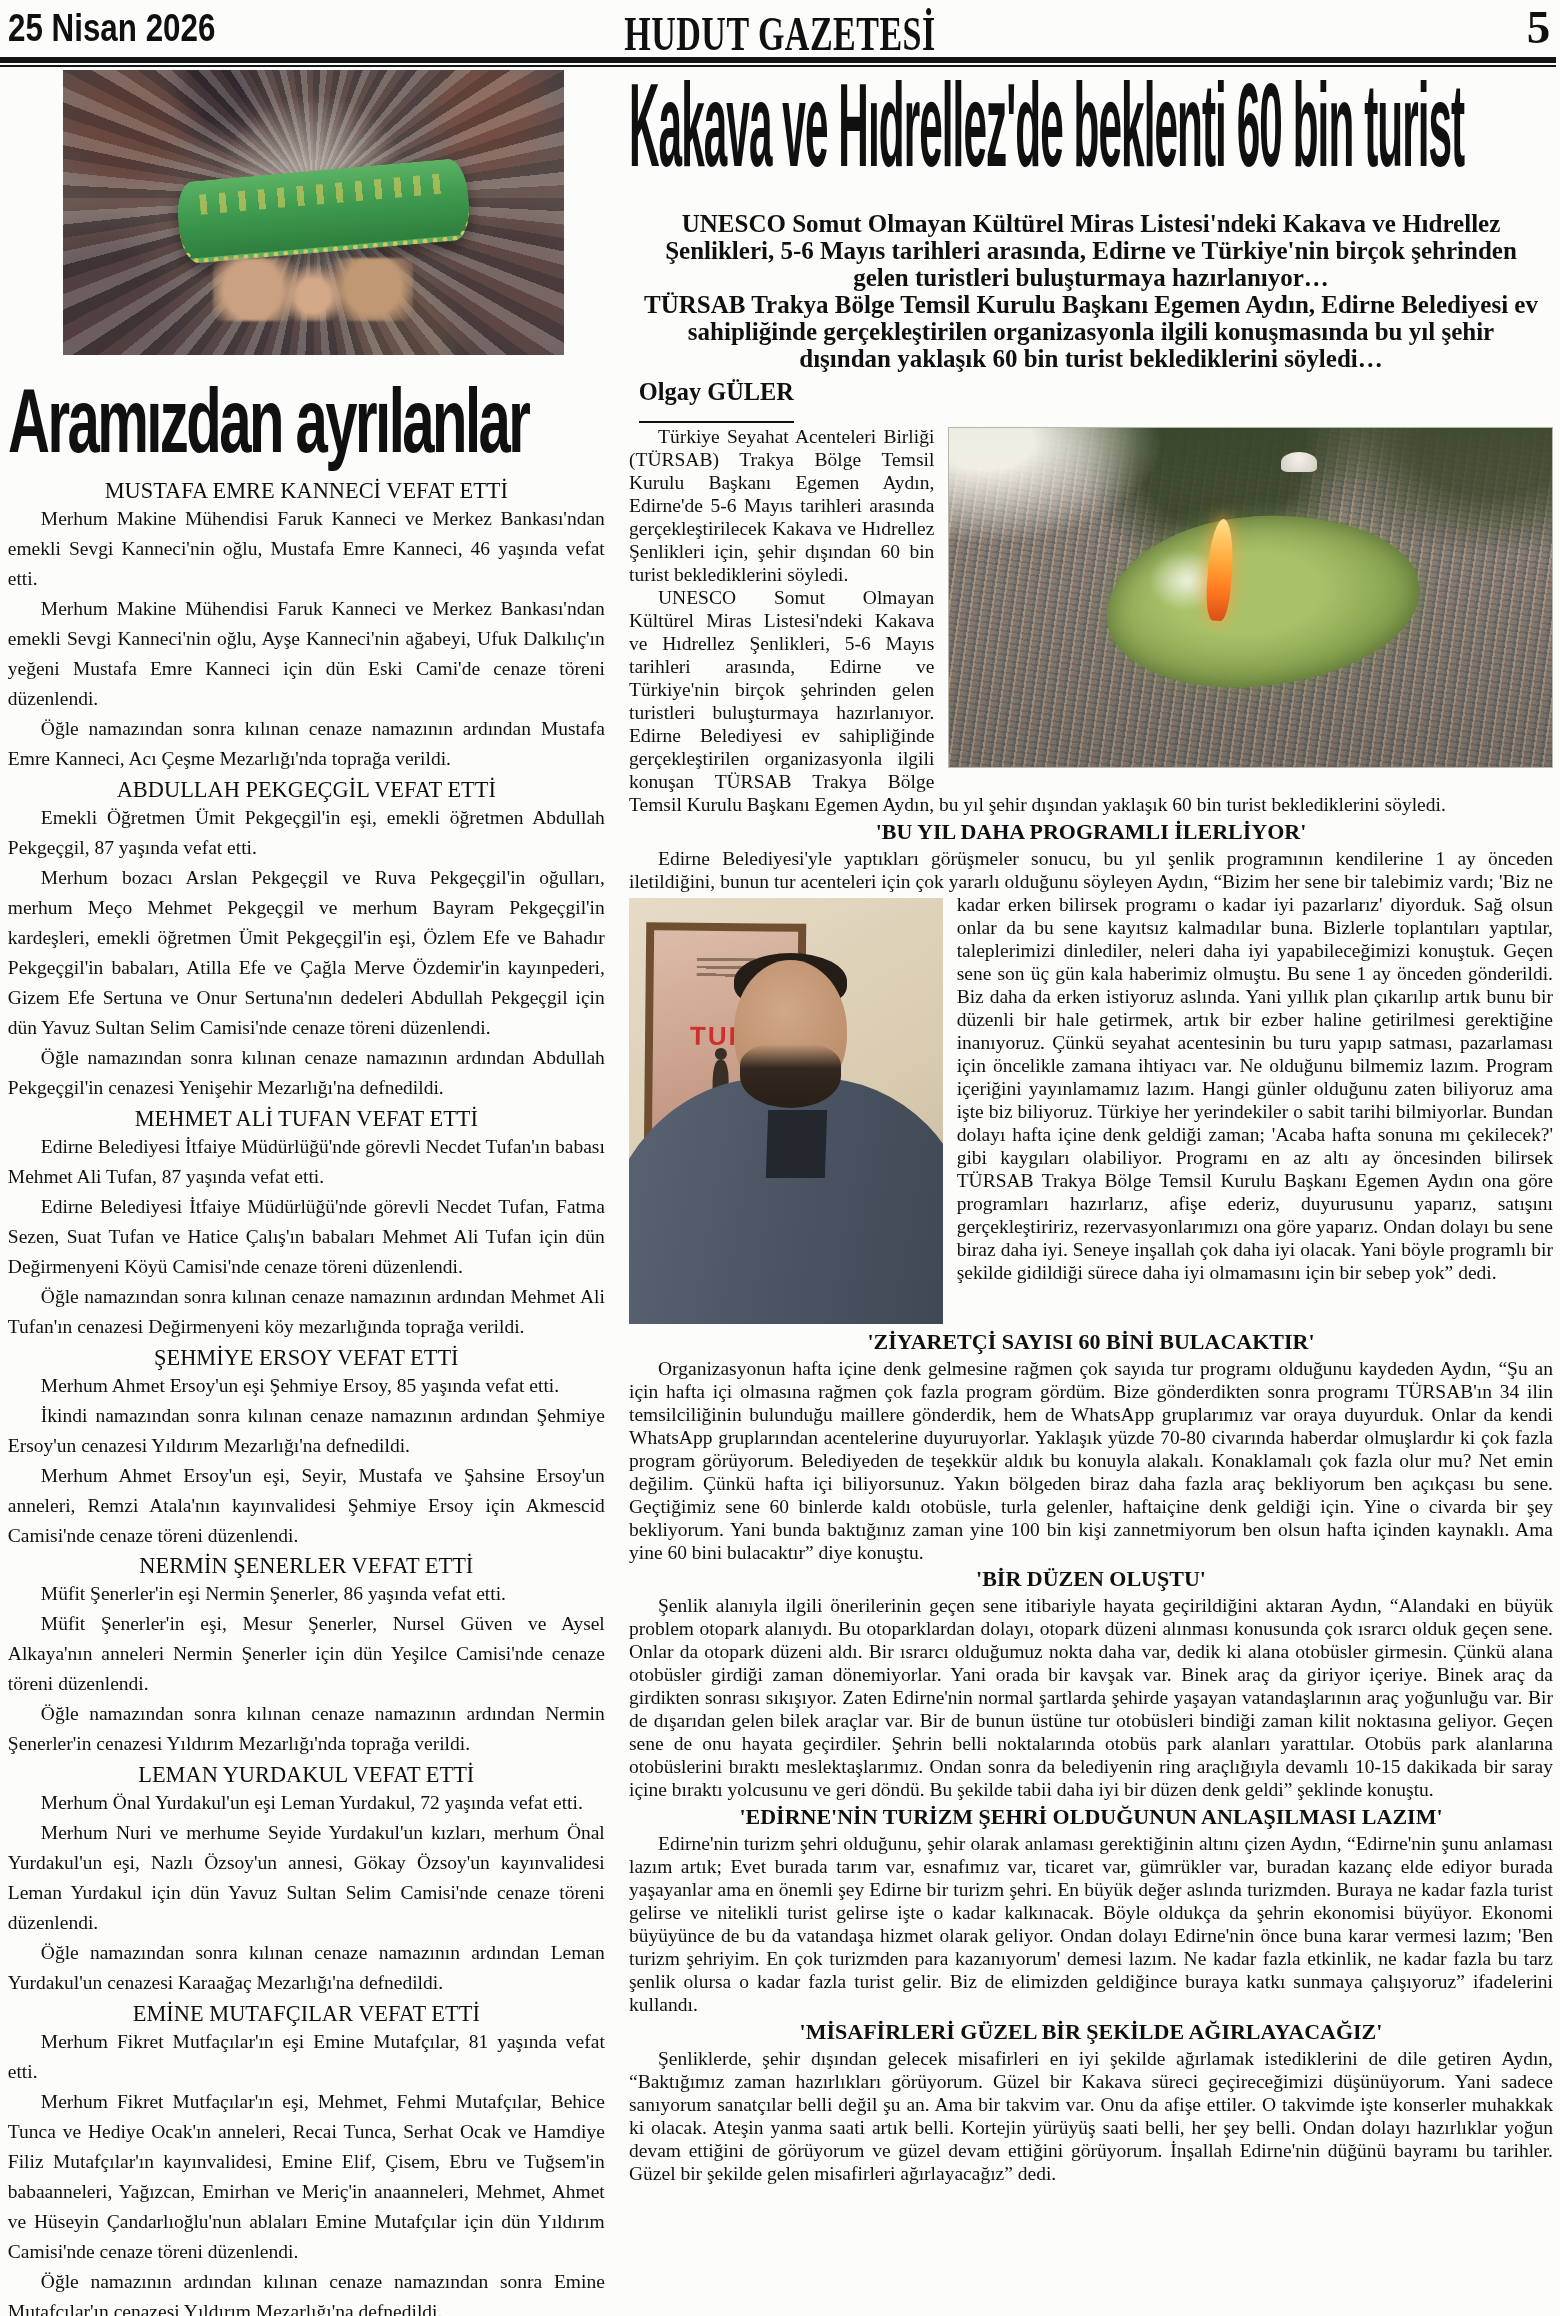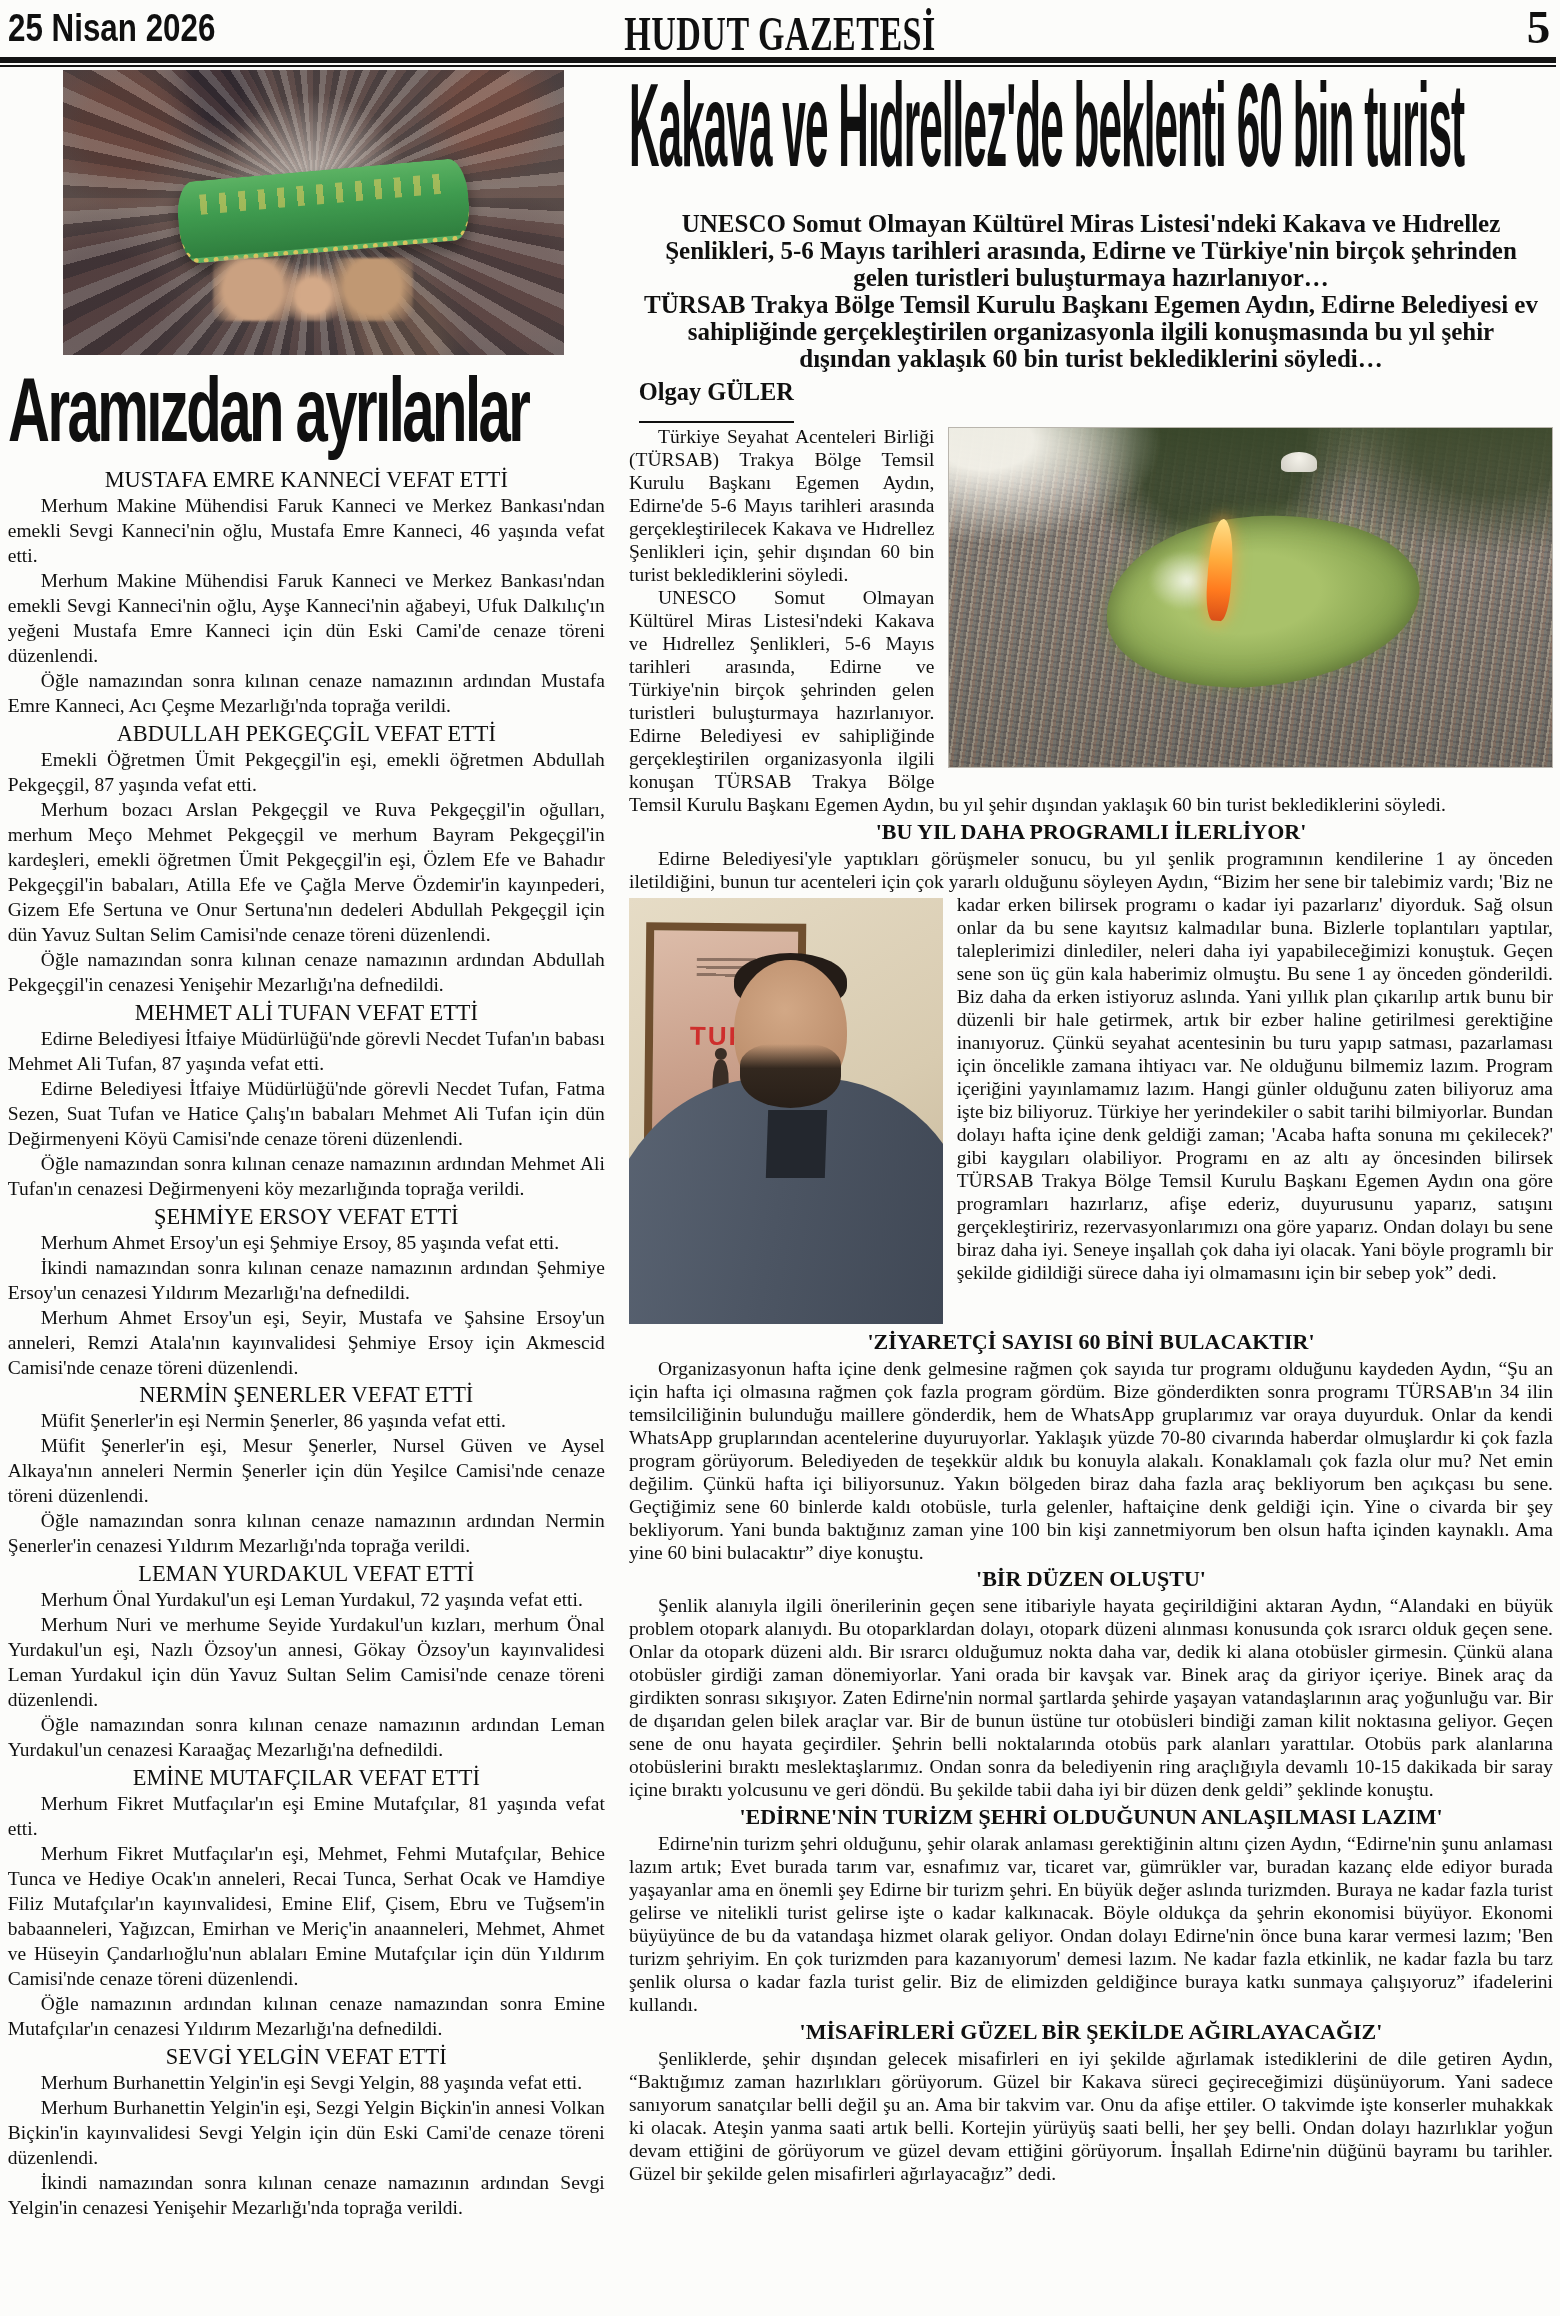--- a/index.html
+++ b/index.html
@@ -32,26 +32,26 @@
   #coffin{position:absolute;left:23%;top:35%;width:58%;height:27%;transform:rotate(-5deg);
     border-radius:17.6px/45%;box-shadow:0 7.8px 15.6px rgba(0,0,0,.45);
     background:linear-gradient(180deg,#5cb263 0%,#3f9b4f 45%,#2f7e3e 100%);
     border-bottom:5.9px dotted #d8c35e;}
   #coffin:before{content:"";position:absolute;left:8%;top:18%;width:84%;height:26%;
     background:repeating-linear-gradient(90deg, rgba(222,202,94,.75) 0 6.8px, transparent 6.8px 19.5px);opacity:.8;}
   #hands{position:absolute;left:30%;top:66%;width:40%;height:22%;
     background:radial-gradient(circle at 20% 50%, #caa181 0 18%, transparent 30%),
                radial-gradient(circle at 50% 60%, #d3a988 0 16%, transparent 30%),
                radial-gradient(circle at 80% 45%, #c09873 0 17%, transparent 30%);filter:blur(1px);}
-  #left-headline{position:relative;height:98px;margin-top:11px;}
+  #left-headline{position:relative;height:98px;margin-top:22px;}
   #left-headline span{position:absolute;left:0;bottom:2px;font-family:"Liberation Sans",sans-serif;
     font-weight:bold;font-size:66px;letter-spacing:-2.9px;white-space:nowrap;
     transform:scale(.88,1.38);transform-origin:left bottom;}
   .obit-title{font-weight:normal;text-align:center;font-size:22.4px;line-height:25px;margin:2.9px 0 1px;}
-  .obit p{margin:0;font-size:19.5px;line-height:25px;text-align:justify;text-indent:33px;}
+  .obit p{margin:0;font-size:19.5px;line-height:30px;text-align:justify;text-indent:33px;}
   
   #art-headline{position:relative;height:103px;}
   #art-headline span{position:absolute;left:0;top:50%;font-family:"Liberation Sans",sans-serif;
     font-weight:bold;font-size:90px;letter-spacing:-2px;white-space:nowrap;
     transform:translateY(-50%) scale(.47,1.32);transform-origin:left center;}
   #art-intro{margin:33px auto 2px;width:902px;font-weight:bold;font-size:25px;line-height:27px;text-align:center;}
   #art-intro p{margin:0;}
   #byline{display:inline-block;margin:3.9px 0 2px 9.8px;font-weight:bold;font-size:24.4px;
           border-bottom:2.9px solid #101010;padding-bottom:15px;}
   #art-body{font-size:19.5px;line-height:23px;text-align:justify;}

